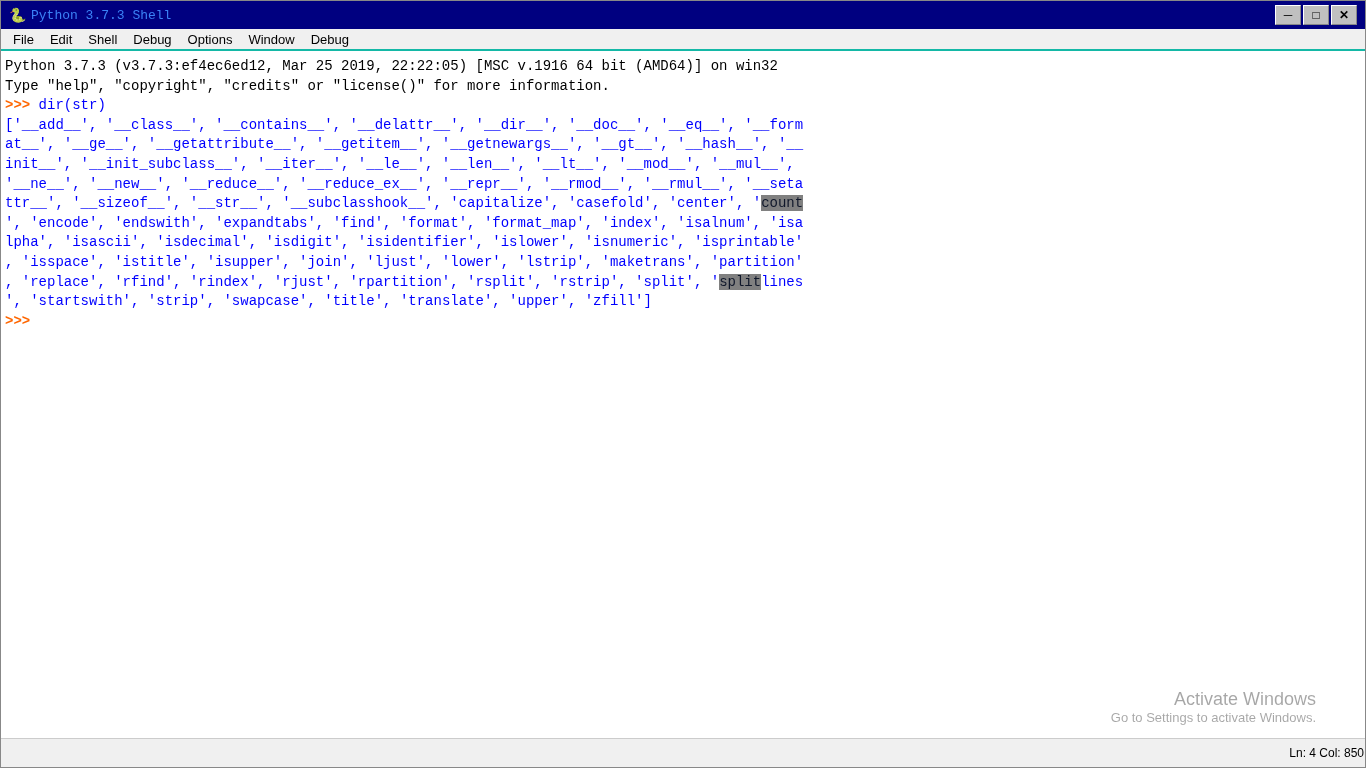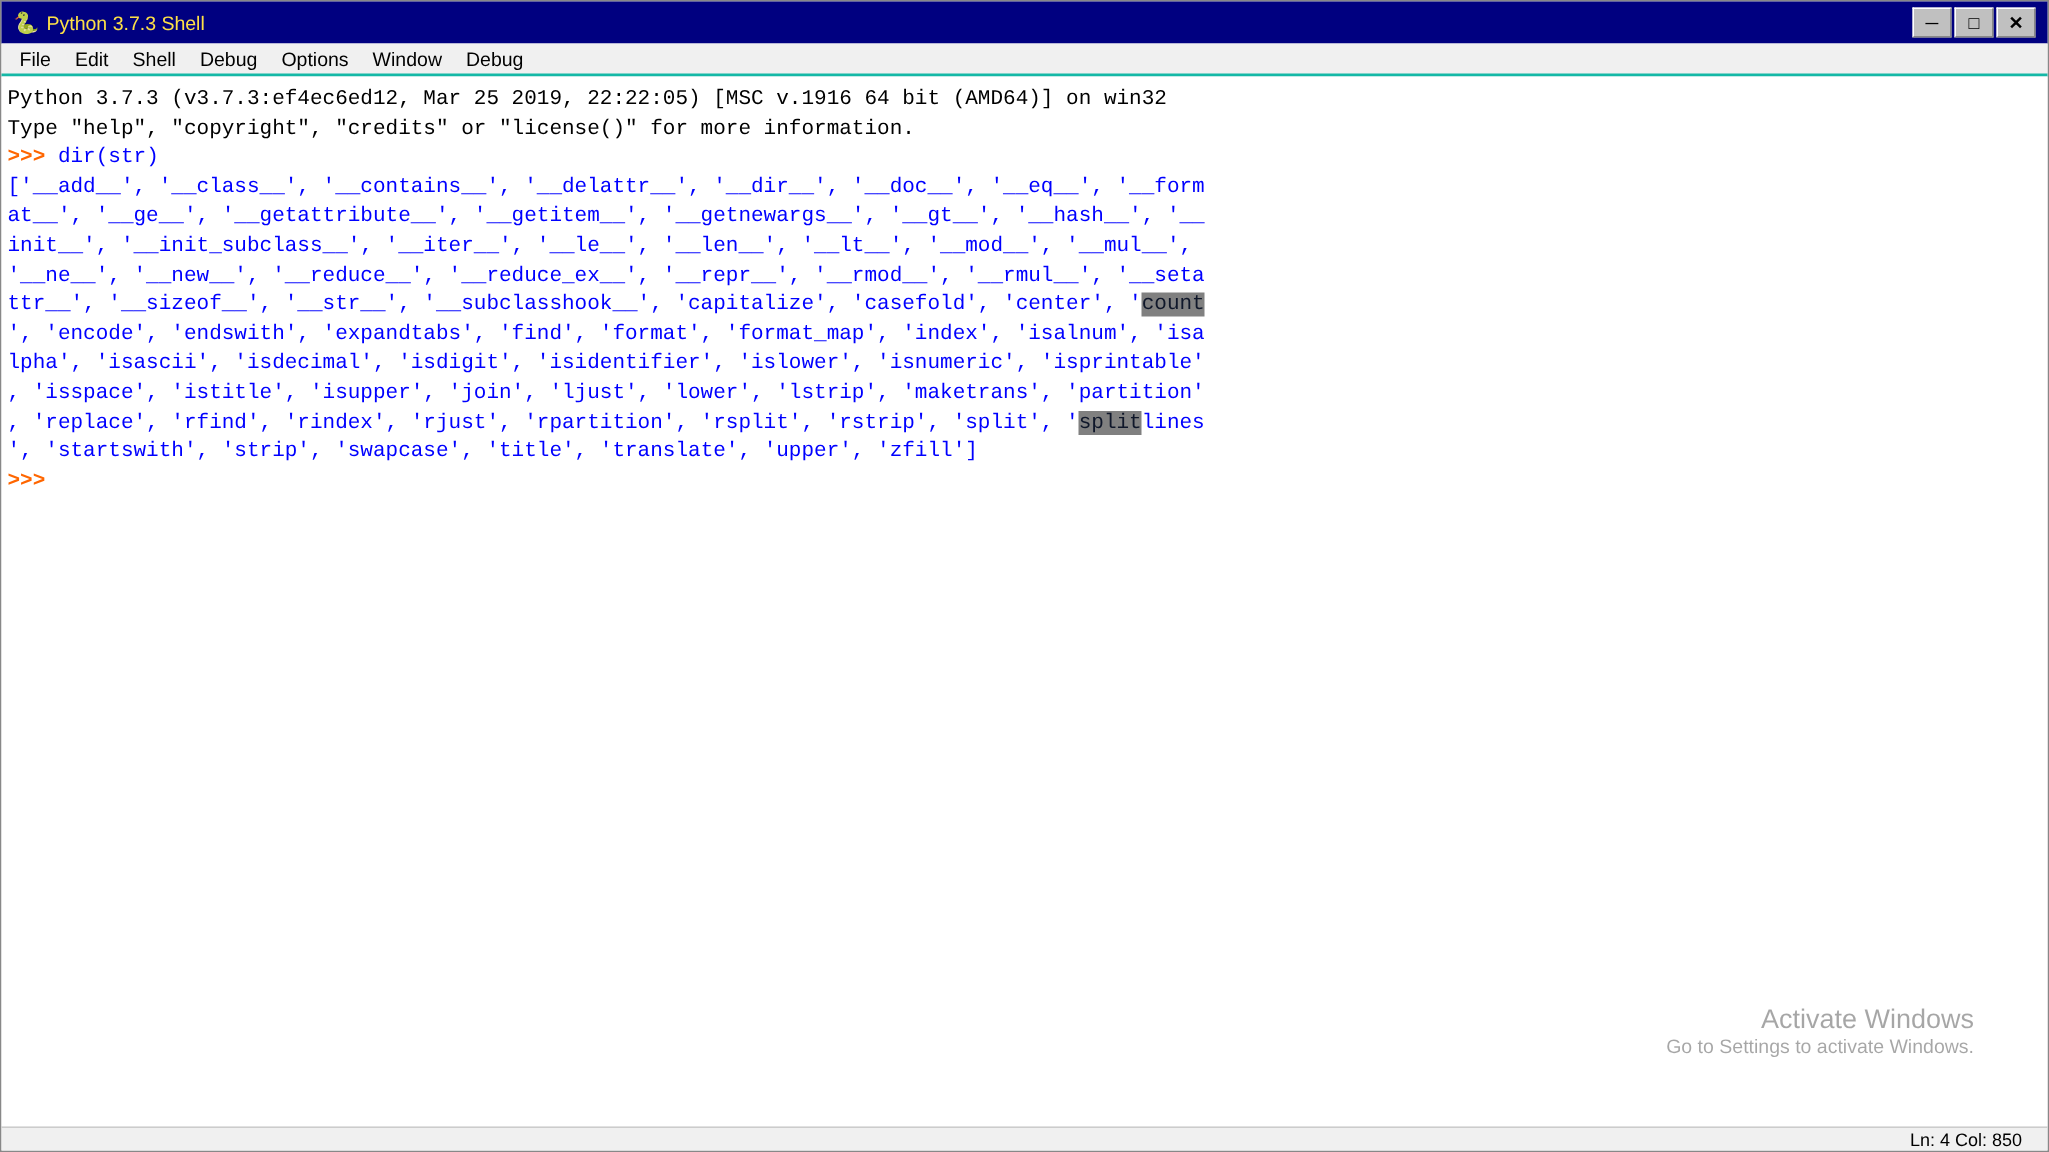--- a/index.html
+++ b/index.html
@@ -42,23 +42,23 @@
       gap: 6px;
     }
 
     .title-bar-icon {
       width: 16px;
       height: 16px;
       font-size: 14px;
     }
 
     .title-bar-title {
-      font-family: Liberation Sans, sans-serif;
+      font-family: Liberation Mono, monospace;
       font-size: 13px;
-      color: #fde047;
+      color: #3b82f6;
     }
 
     .title-bar-controls {
       display: flex;
       gap: 2px;
     }
 
     .title-bar-btn {
       width: 26px;
       height: 20px;
@@ -120,39 +120,39 @@
       color: #000000;
       margin-top: 46px;
     }
 
     .highlight {
       background-color: #808080;
       color: #0f172a;
     }
 
     .status-bar {
-      height: 16px;
+      height: 29px;
       background: #f0f0f0;
       border-top: 1px solid #ccc;
       display: flex;
       align-items: center;
       justify-content: flex-end;
-      padding: 0 17px;
+      padding: 0 1px;
       flex-shrink: 0;
     }
 
     .status-text {
       font-family: Arial, sans-serif;
       font-size: 12px;
       color: #000;
     }
 
     .activate-watermark {
       position: absolute;
-      bottom: 63px;
+      bottom: 43px;
       right: 50px;
       text-align: right;
       pointer-events: none;
     }
 
     .activate-watermark .line1 {
       font-family: Arial, sans-serif;
       font-size: 18px;
       color: rgba(0,0,0,0.35);
     }

